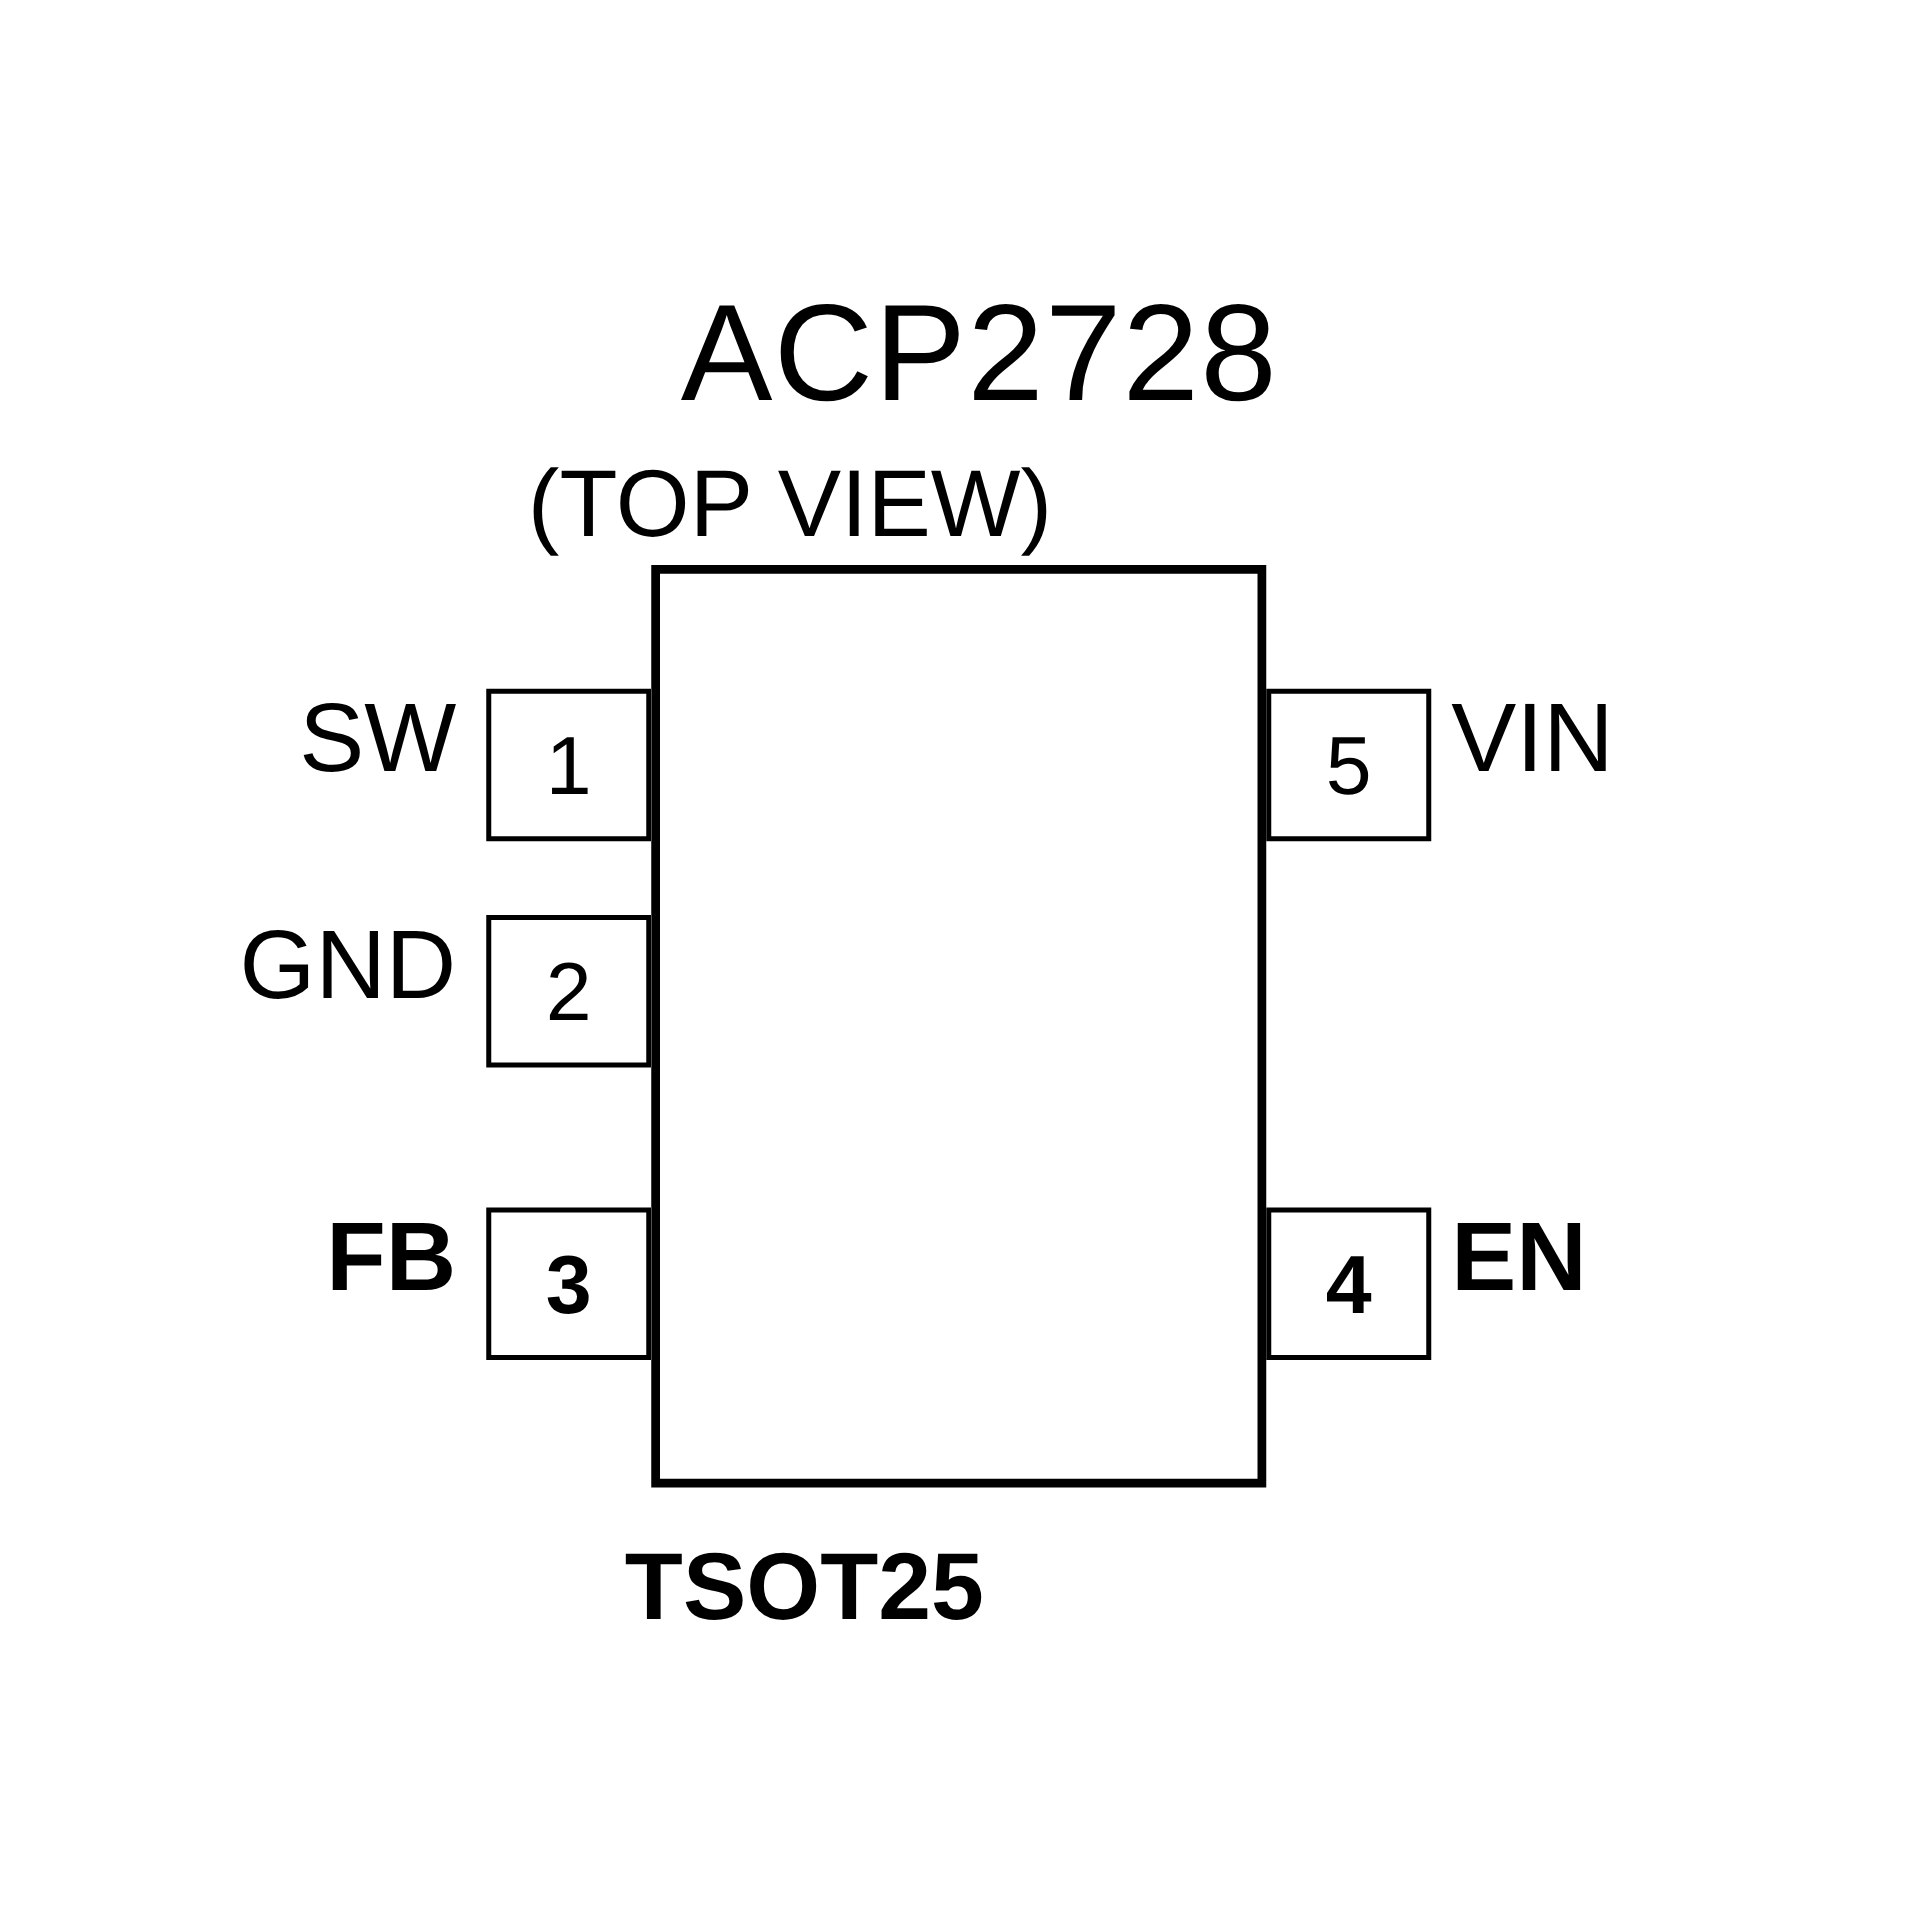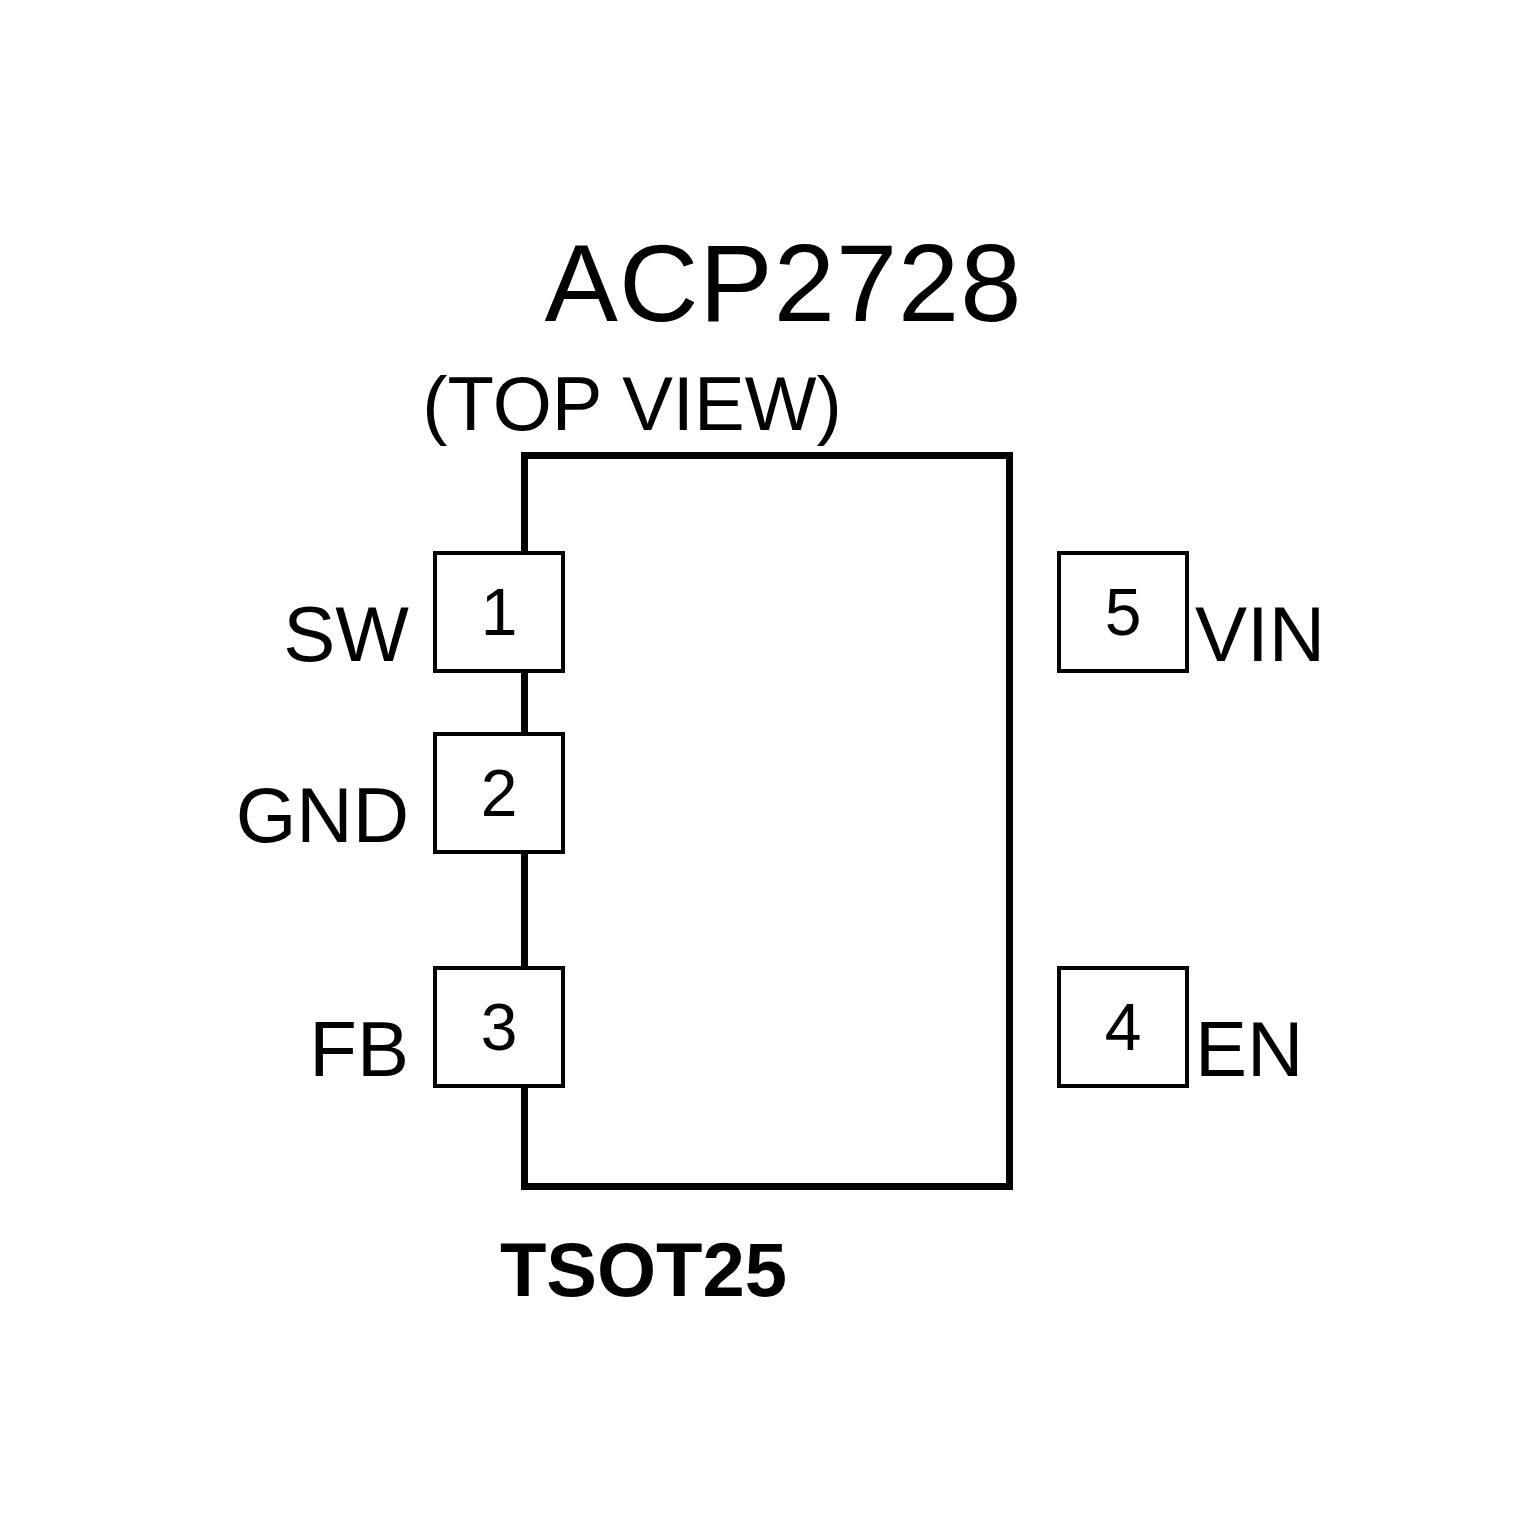--- a/index.html
+++ b/index.html
@@ -46,23 +46,22 @@
     width: 492px;
     height: 738px;
     border: 7px solid #000000;
     box-sizing: border-box;
     background: #ffffff;
   }
 
   .pin-row {
     position: absolute;
     display: flex;
-    align-items: flex-end;
+    align-items: flex-start;
     height: 122px;
-    padding-left: 44px;
   }
   .pin-row.left {
     left: 0;
     width: 521px;
     justify-content: flex-end;
   }
   .pin-row.right {
     left: 1013px;
     width: 522px;
     justify-content: flex-start;
@@ -83,25 +82,25 @@
   .pin-number {
     font-size: 66px;
     line-height: 1;
   }
 
   .pin-label {
     font-size: 78px;
     line-height: 1;
   }
   .pin-row.left .pin-label { margin-right: 24px; }
-  .pin-row.right .pin-label { margin-left: 6px; }
+  .pin-row.right .pin-label { margin-left: 16px; }
 
   .row-1 { top: 551px; }
   .row-2 { top: 732px; }
-  .row-3 { top: 966px; }
+  .row-3 { top: 966px; font-weight: bold; }
 
   .package-label {
     position: absolute;
     top: 1228px;
     left: 0;
     width: 1287px;
     text-align: center;
     font-size: 76px;
     font-weight: bold;
     line-height: 1.1;

